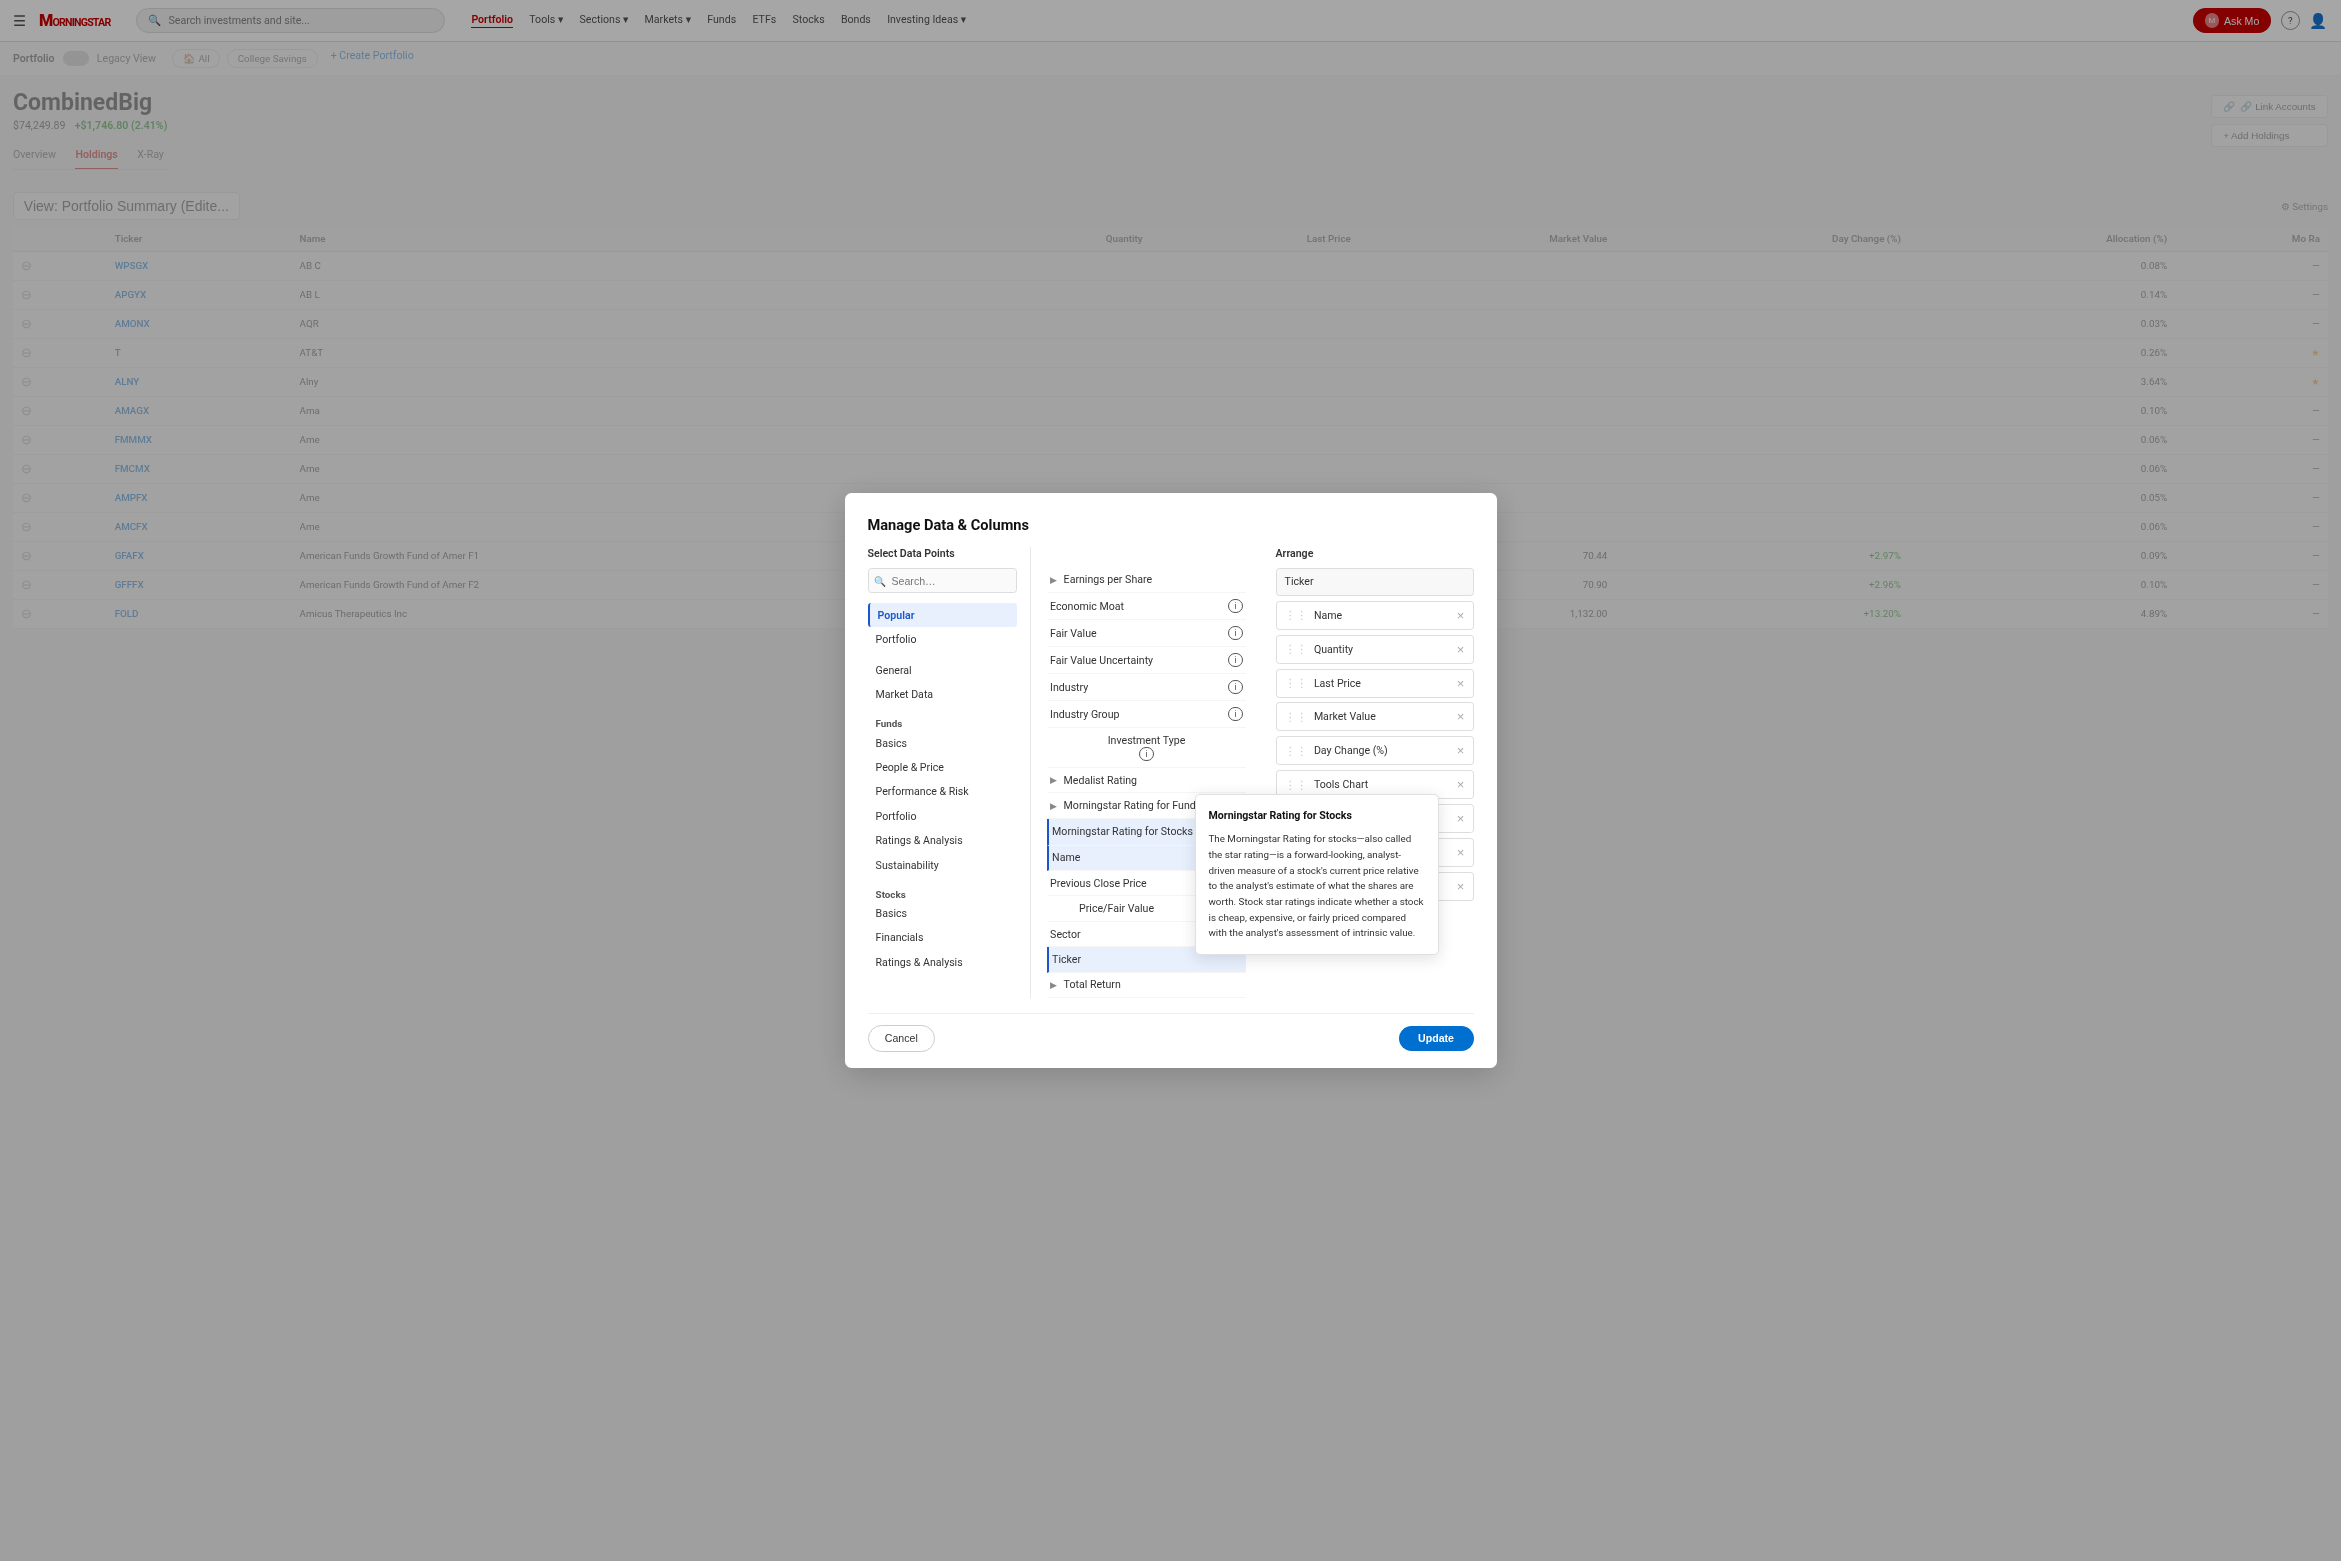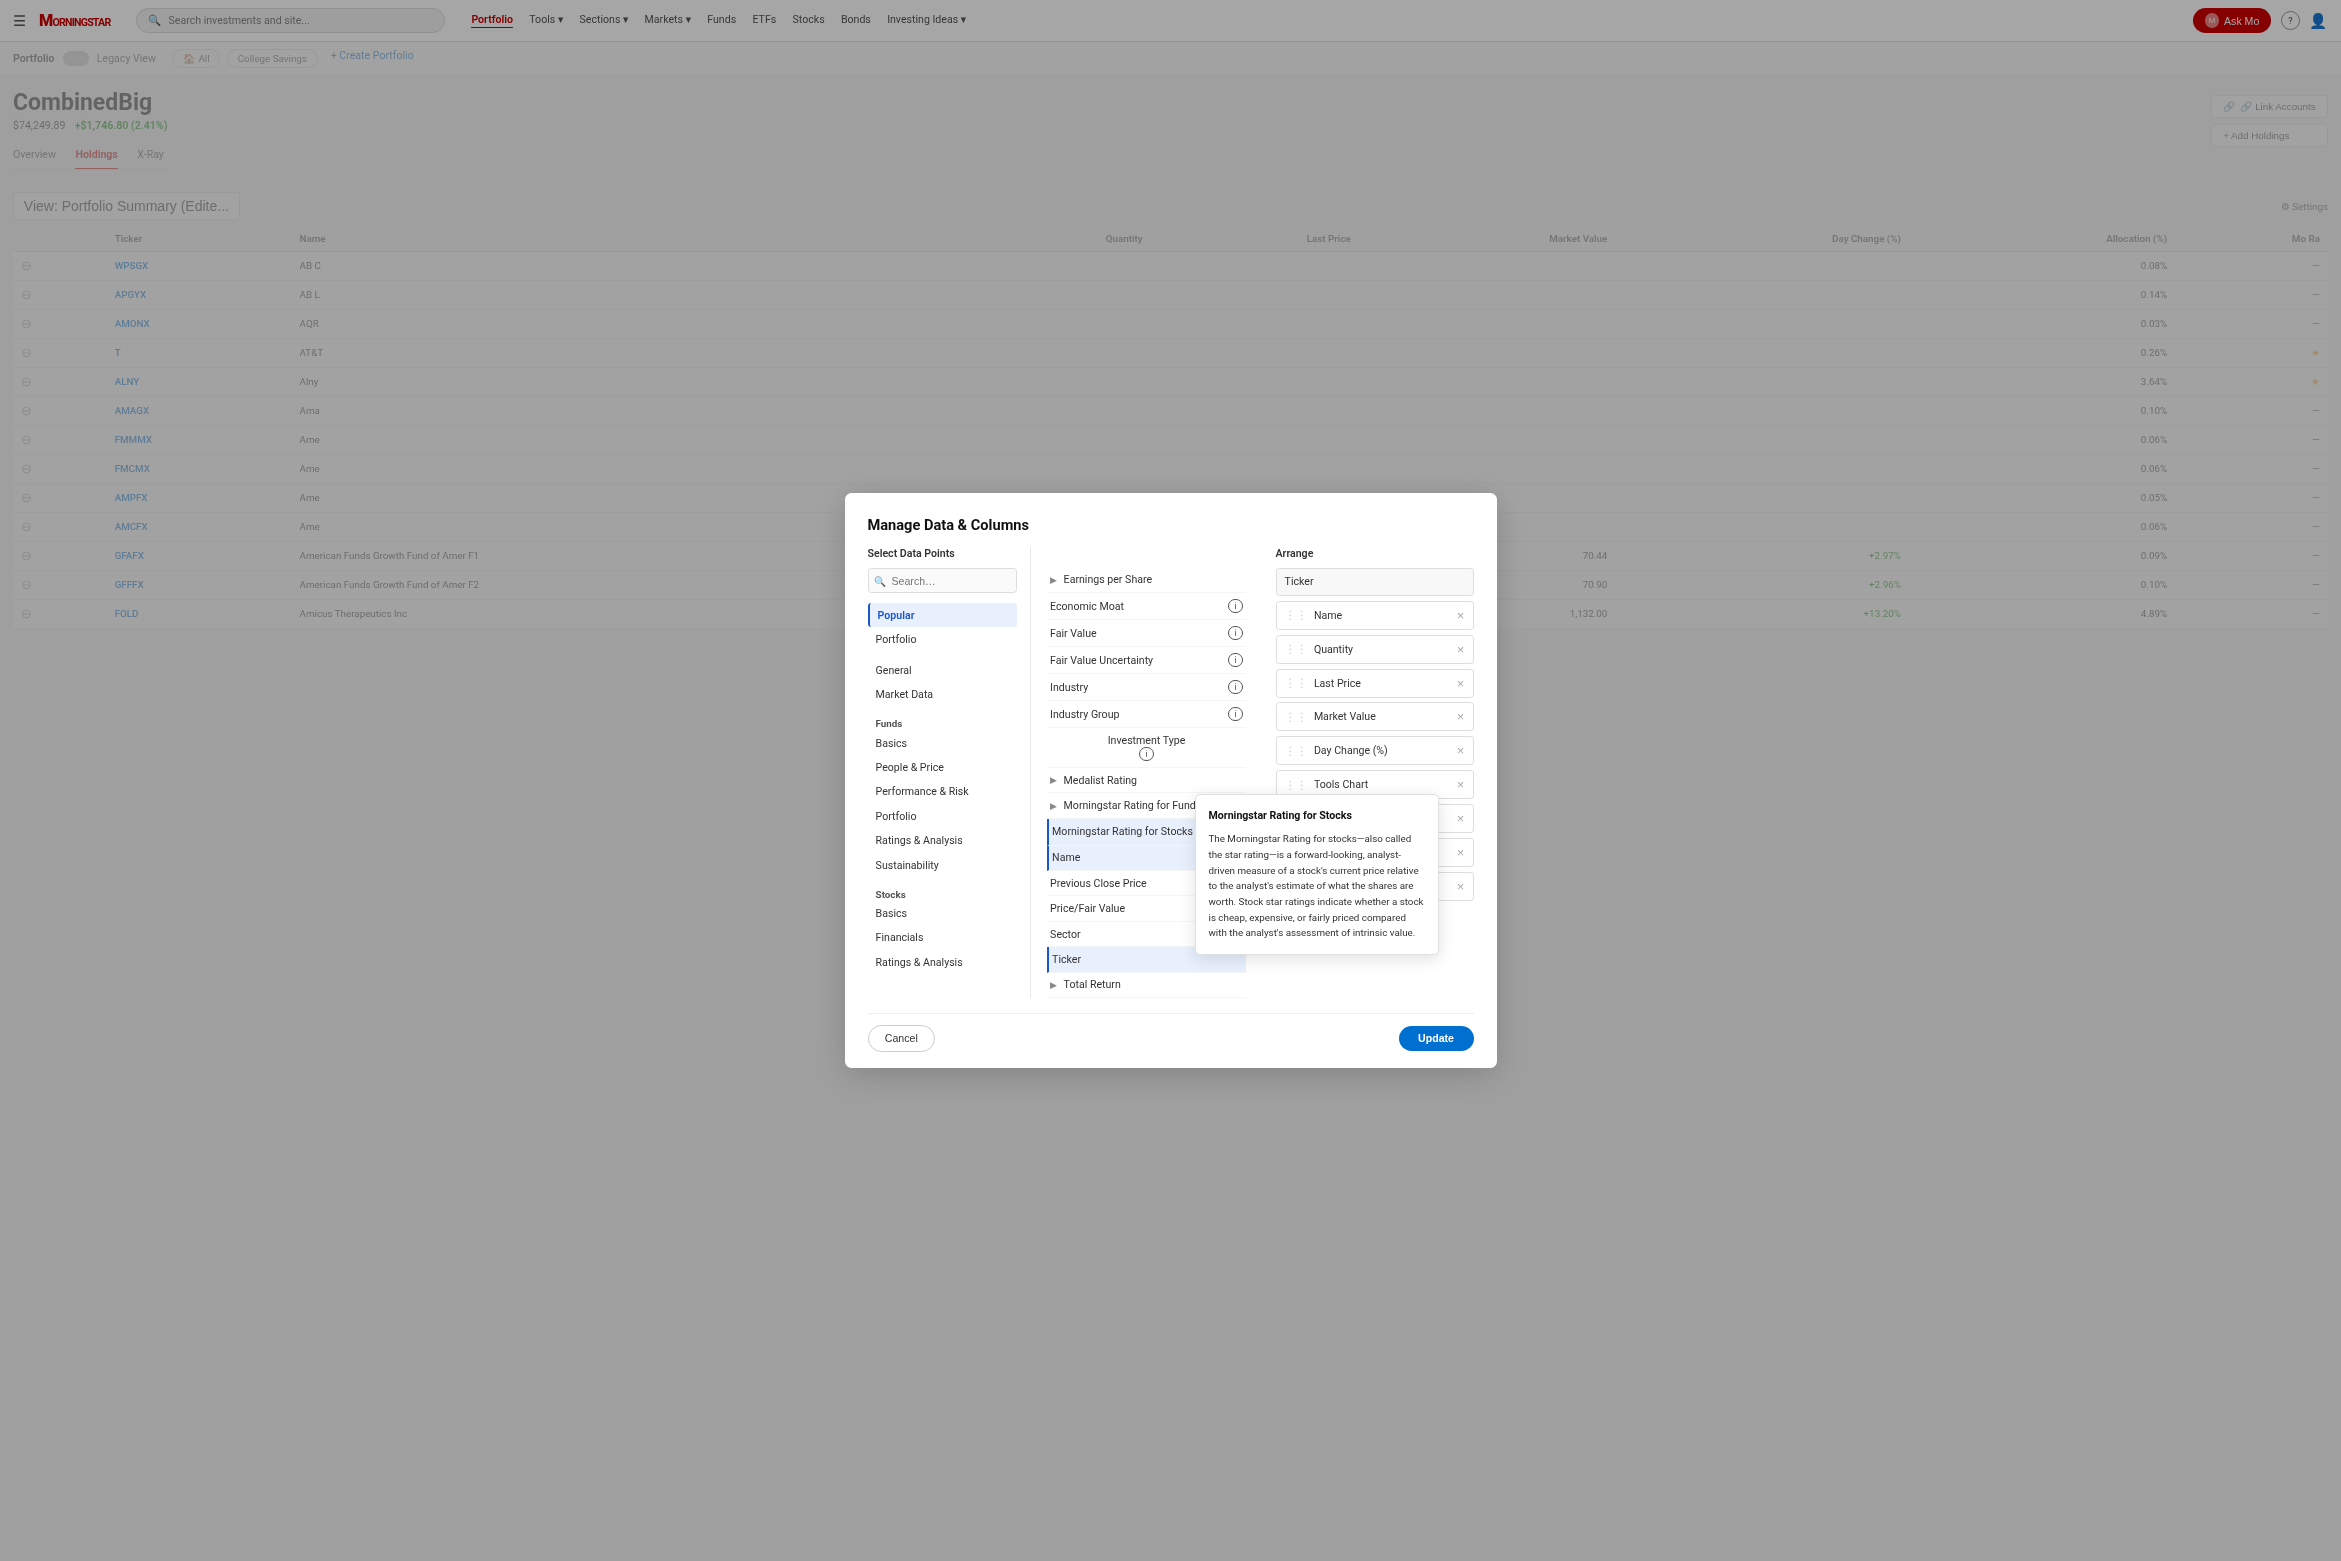--- a/index.html
+++ b/index.html
@@ -340,21 +340,21 @@
               <div style="display: flex; align-items: center; gap: 3.3px;">
                 <span>Name</span>
               </div>
             </div>
             <div style="padding: 5.7px 3.3px; font-size: 10.6px; color: rgb(51, 51, 51); cursor: pointer; display: flex; align-items: center; justify-content: space-between; border-bottom: 0.8px solid rgb(245, 245, 245);">
               <div style="display: flex; align-items: center; gap: 3.3px;">
                 <span>Previous Close Price</span>
               </div>
             </div>
             <div style="padding: 5.7px 3.3px; font-size: 10.6px; color: rgb(51, 51, 51); cursor: pointer; display: flex; align-items: center; justify-content: space-between; border-bottom: 0.8px solid rgb(245, 245, 245);">
-              <div style="display: flex; align-items: center; gap: 3.3px;">
+              <div style="display: flex; align-items: center; gap: 3.3px; margin-left: 29px;">
                 <span>Price/Fair Value</span>
               </div>
             </div>
             <div style="padding: 5.7px 3.3px; font-size: 10.6px; color: rgb(51, 51, 51); cursor: pointer; display: flex; align-items: center; justify-content: space-between; border-bottom: 0.8px solid rgb(245, 245, 245);">
               <div style="display: flex; align-items: center; gap: 3.3px;">
                 <span>Sector</span>
               </div>
             </div>
             <div style="padding: 5.7px 3.3px; font-size: 10.6px; color: rgb(51, 51, 51); cursor: pointer; display: flex; align-items: center; justify-content: space-between; border-bottom: 0.8px solid rgb(245, 245, 245); background: rgb(232, 240, 254); border-left: 2.4px solid rgb(26, 86, 204);">
               <div style="display: flex; align-items: center; gap: 3.3px;">

